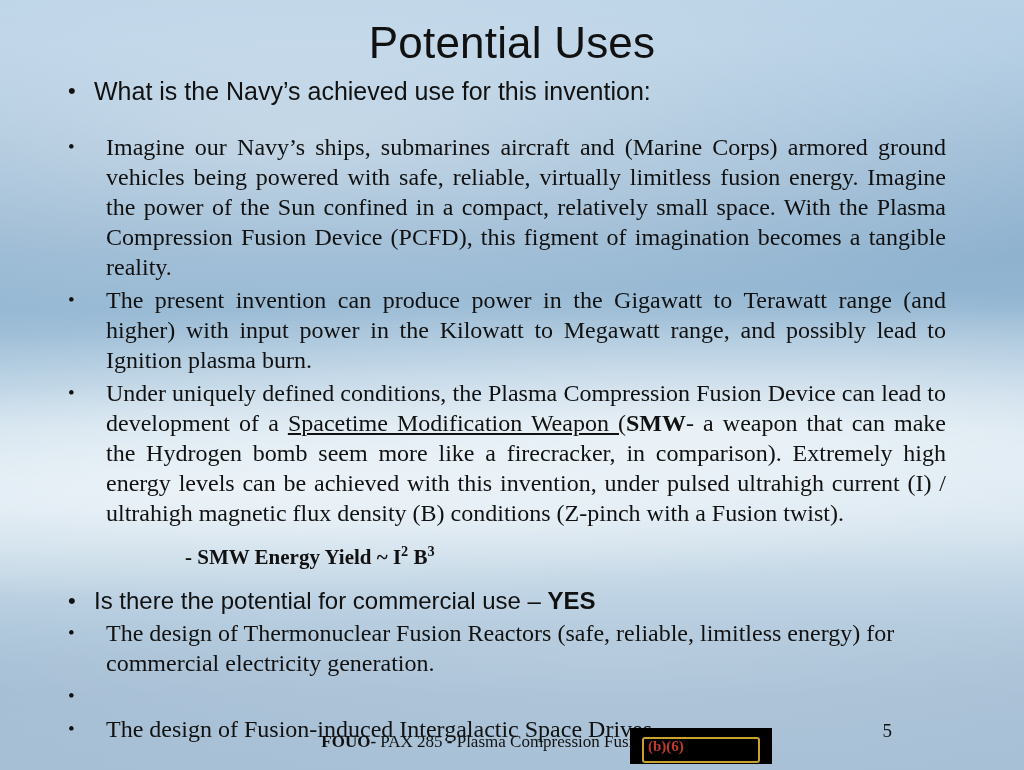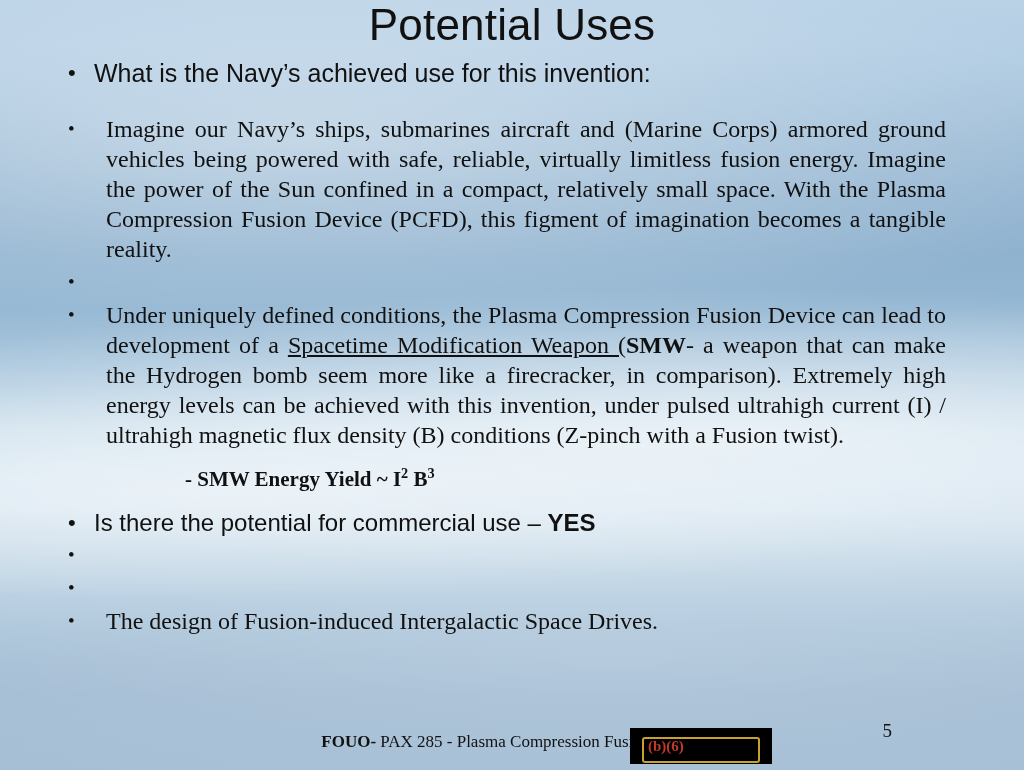--- a/index.html
+++ b/index.html
@@ -58,21 +58,21 @@
   #content {
     position: relative;
     z-index: 2;
     padding: 0;
   }
   .title {
     text-align: center;
     font-family: "Liberation Sans", sans-serif;
     font-size: 44px;
     color: #111111;
-    margin: 0 0 2px 0;
+    margin: 18px 0 2px 0;
     letter-spacing: 0.2px;
     font-weight: normal;
   }
   .lead-bullet {
     display: flex;
     align-items: flex-start;
     font-family: "Liberation Sans", sans-serif;
     font-size: 25px;
     color: #111111;
     margin: 8px 0 0 0;
@@ -206,36 +206,38 @@
 
     <div class="body-list">
 
       <div class="b-item">
         <span class="dot">•</span>
         <span class="txt">Imagine our Navy’s ships, submarines aircraft and (Marine Corps) armored ground vehicles being powered with safe, reliable, virtually limitless fusion energy. Imagine the power of the Sun confined in a compact, relatively small space. With the Plasma Compression Fusion Device (PCFD), this figment of imagination becomes a tangible reality.</span>
       </div>
 
       <div class="b-item">
         <span class="dot">•</span>
+        <span class="txt">The present invention can produce power in the Gigawatt to Terawatt range (and higher) with input power in the Kilowatt to Megawatt range, and possibly lead to Ignition plasma burn.</span>
       </div>
 
       <div class="b-item">
         <span class="dot">•</span>
         <span class="txt"><span>Under uniquely defined conditions, the Plasma Compression Fusion Device can lead to development of a </span><u>Spacetime Modification Weapon (</u><b>SMW</b><span>- a weapon that can make the Hydrogen bomb seem more like a firecracker, in comparison). Extremely high energy levels can be achieved with this invention, under pulsed ultrahigh current (I) / ultrahigh magnetic flux density (B) conditions (Z-pinch with a Fusion twist).</span></span>
       </div>
 
       <div class="formula"><span>- SMW Energy Yield ~ I</span><sup>2</sup><span> B</span><sup>3</sup></div>
 
       <div class="lead-bullet second">
         <span class="dot">•</span>
         <span class="txt"><span>Is there the potential for commercial use – </span><b>YES</b></span>
       </div>
 
       <div class="b-item nojust">
         <span class="dot">•</span>
+        <span class="txt">The design of Thermonuclear Fusion Reactors (safe, reliable, limitless energy) for commercial electricity generation.</span>
       </div>
 
       <div class="b-item nojust">
         <span class="dot">•</span>
       </div>
 
       <div class="b-item nojust">
         <span class="dot">•</span>
         <span class="txt">The design of Fusion-induced Intergalactic Space Drives.</span>
       </div>

